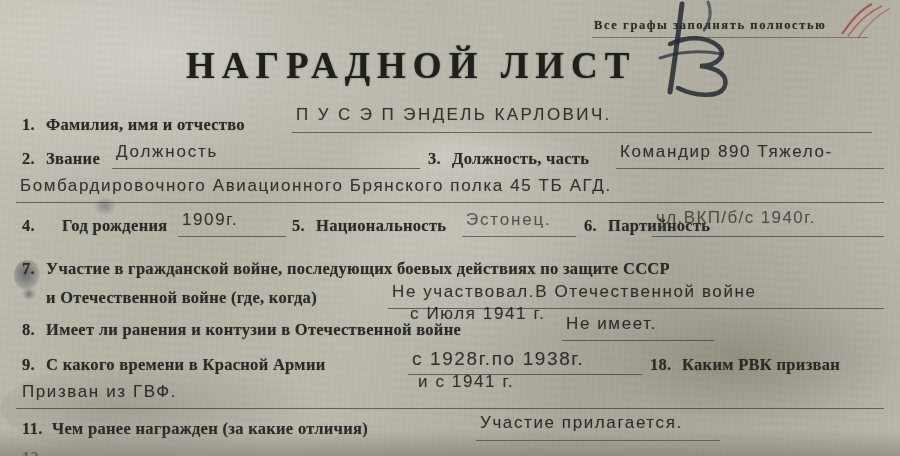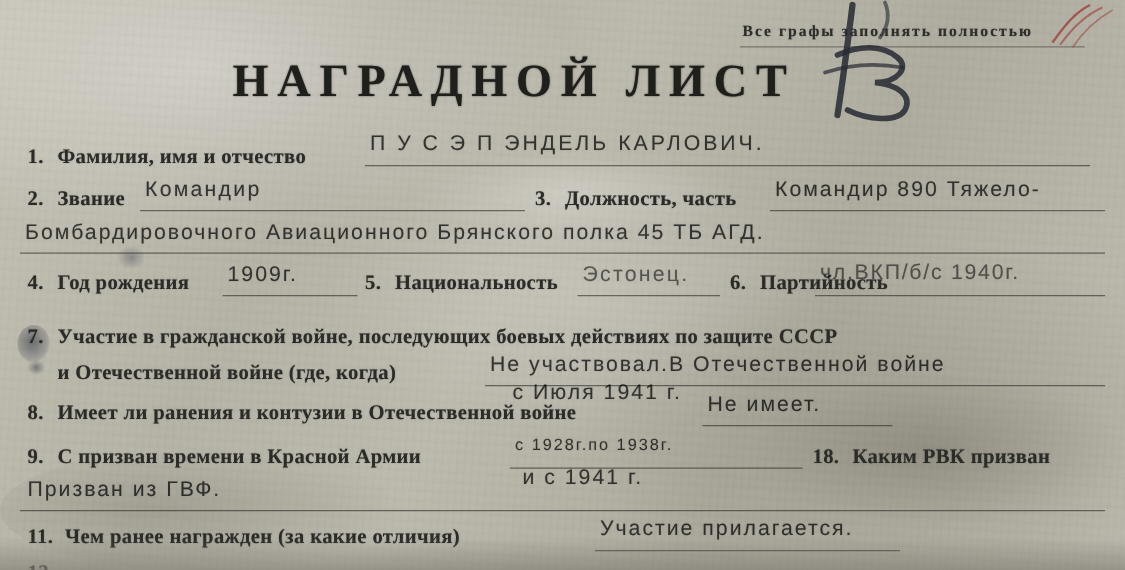--- a/index.html
+++ b/index.html
@@ -171,33 +171,33 @@
 
   <div id="doc-title" class="printed" style="left:186px;top:44px;">НАГРАДНОЙ ЛИСТ</div>
 
   <div class="printed row-label" style="left:22px;top:115px;">1.</div>
   <div class="printed row-label" style="left:46px;top:115px;">Фамилия, имя и отчество</div>
   <div class="hand" style="left:296px;top:105px;font-size:17px;letter-spacing:2.4px;">П У С Э П   ЭНДЕЛЬ КАРЛОВИЧ.</div>
   <div class="rule" style="left:292px;top:132px;width:580px;"></div>
 
   <div class="printed row-label" style="left:22px;top:149px;">2.</div>
   <div class="printed row-label" style="left:46px;top:149px;">Звание</div>
-  <div class="hand" style="left:116px;top:142px;font-size:17px;letter-spacing:1.8px;">Командир</div>
+  <div class="hand" style="left:116px;top:142px;font-size:17px;letter-spacing:1.8px;">Должность</div>
   <div class="rule" style="left:112px;top:168px;width:308px;"></div>
 
   <div class="printed row-label" style="left:428px;top:149px;">3.</div>
   <div class="printed row-label" style="left:452px;top:149px;">Должность, часть</div>
   <div class="hand" style="left:620px;top:142px;font-size:17px;letter-spacing:1.6px;">Командир 890 Тяжело-</div>
   <div class="rule" style="left:616px;top:168px;width:268px;"></div>
 
   <div class="hand" style="left:20px;top:176px;font-size:17px;letter-spacing:1.6px;">Бомбардировочного Авиационного Брянского полка 45 ТБ АГД.</div>
   <div class="rule" style="left:16px;top:202px;width:868px;"></div>
 
   <div class="printed row-label" style="left:22px;top:216px;">4.</div>
-  <div class="printed row-label" style="left:46px;top:216px;">Год рождения</div>
+  <div class="printed row-label" style="left:62px;top:216px;">Год рождения</div>
   <div class="hand" style="left:182px;top:210px;font-size:17px;letter-spacing:1.6px;">1909г.</div>
   <div class="rule" style="left:178px;top:236px;width:108px;"></div>
 
   <div class="printed row-label" style="left:292px;top:216px;">5.</div>
   <div class="printed row-label" style="left:316px;top:216px;">Национальность</div>
   <div class="hand faint" style="left:466px;top:210px;font-size:17px;letter-spacing:1.8px;">Эстонец.</div>
   <div class="rule" style="left:462px;top:236px;width:114px;"></div>
 
   <div class="printed row-label" style="left:584px;top:216px;">6.</div>
   <div class="printed row-label" style="left:608px;top:216px;">Партийность</div>
@@ -210,22 +210,22 @@
   <div class="hand" style="left:392px;top:282px;font-size:17px;letter-spacing:1.6px;">Не участвовал.В Отечественной войне</div>
   <div class="rule" style="left:388px;top:308px;width:496px;"></div>
   <div class="hand" style="left:410px;top:304px;font-size:17px;letter-spacing:1.6px;">с Июля 1941 г.</div>
 
   <div class="printed row-label" style="left:22px;top:320px;">8.</div>
   <div class="printed row-label" style="left:46px;top:320px;">Имеет ли ранения и контузии в Отечественной войне</div>
   <div class="hand" style="left:566px;top:314px;font-size:17px;letter-spacing:1.6px;">Не имеет.</div>
   <div class="rule" style="left:562px;top:340px;width:152px;"></div>
 
   <div class="printed row-label" style="left:22px;top:355px;">9.</div>
-  <div class="printed row-label" style="left:46px;top:355px;">С призван времени в Красной Армии</div>
-  <div class="hand" style="left:412px;top:348px;font-size:13px;letter-spacing:1.6px;">с 1928г.по 1938г.</div>
+  <div class="printed row-label" style="left:46px;top:355px;">С какого времени в Красной Армии</div>
+  <div class="hand" style="left:412px;top:348px;font-size:19px;letter-spacing:1.6px;">с 1928г.по 1938г.</div>
   <div class="rule" style="left:408px;top:374px;width:234px;"></div>
   <div class="hand" style="left:418px;top:372px;font-size:17px;letter-spacing:1.6px;">и с 1941 г.</div>
 
   <div class="printed row-label" style="left:650px;top:355px;">18.</div>
   <div class="printed row-label" style="left:682px;top:355px;">Каким РВК призван</div>
   <div class="hand" style="left:22px;top:382px;font-size:17px;letter-spacing:1.6px;">Призван из ГВФ.</div>
   <div class="rule" style="left:16px;top:408px;width:868px;"></div>
 
   <div class="printed row-label" style="left:22px;top:419px;">11.</div>
   <div class="printed row-label" style="left:52px;top:419px;">Чем ранее награжден (за какие отличия)</div>

